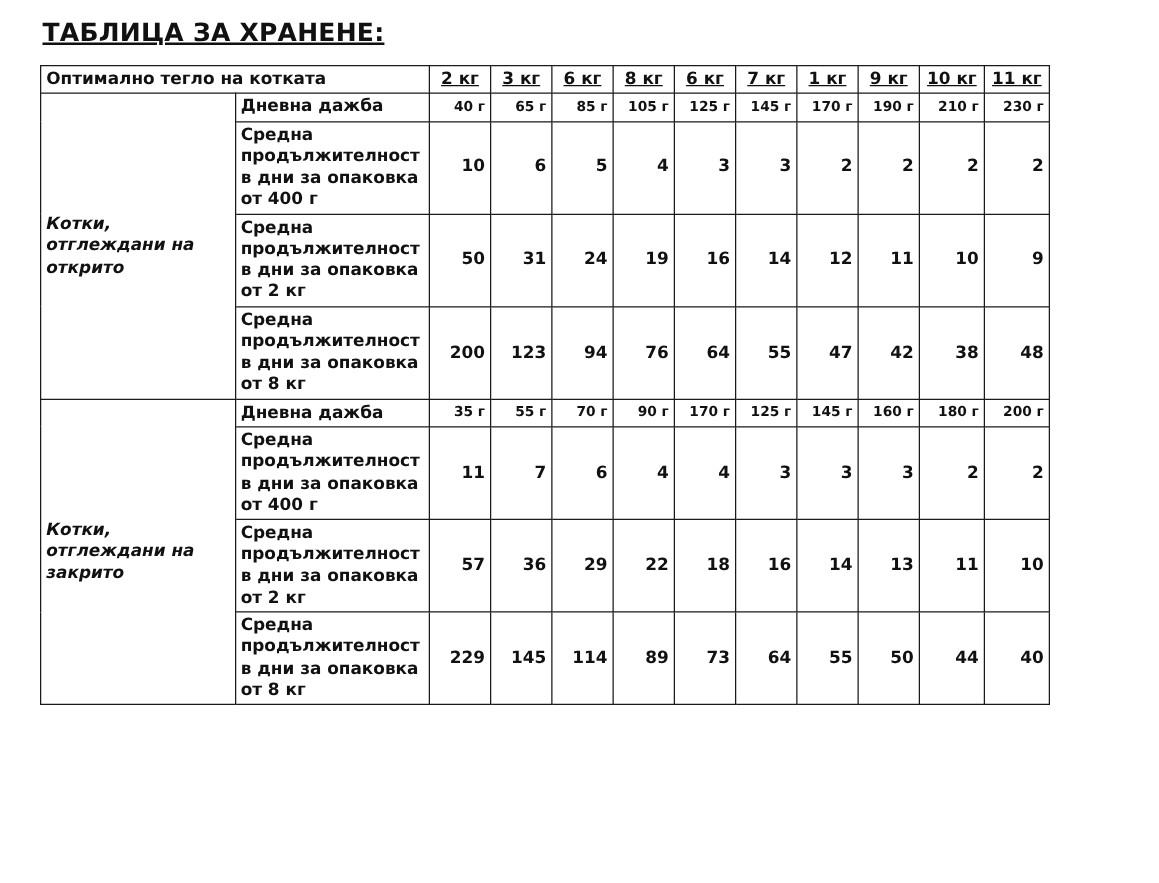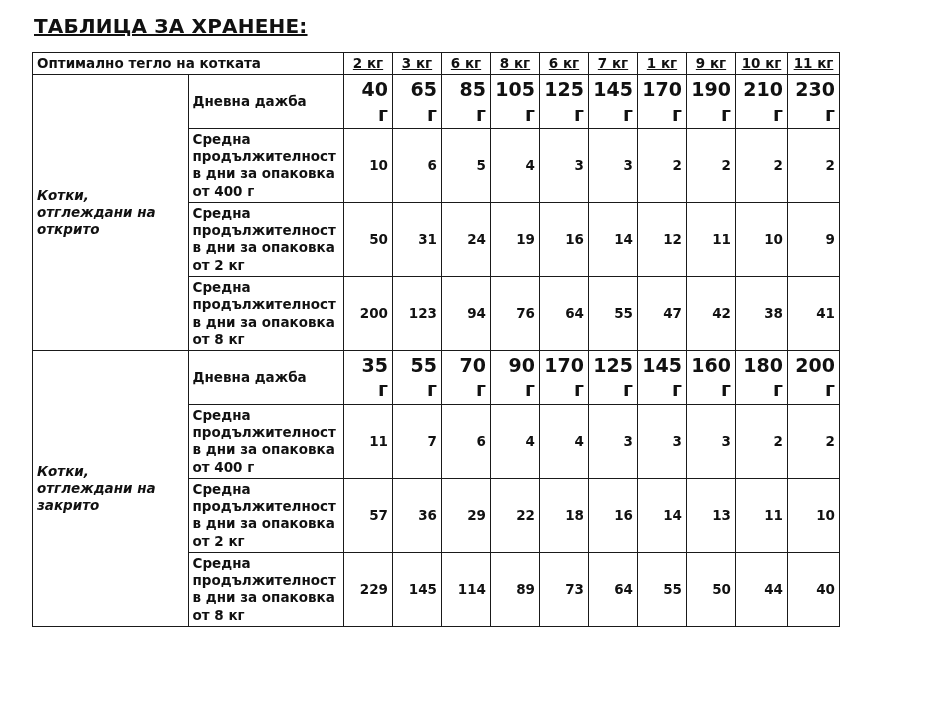--- a/index.html
+++ b/index.html
@@ -72,21 +72,21 @@
     padding-left: 6px;
     margin-top: 11px;
   }
   td.val {
     text-align: right;
     padding-right: 5px;
     font-size: 13.5px;
     font-weight: bold;
   }
   td.val.ration {
-    font-size: 19px;
+    font-size: 11px;
   }
 </style>
 </head>
 <body>
 
 <div class="page">
 
   <div class="doc-title">ТАБЛИЦА ЗА ХРАНЕНЕ:</div>
 
   <table class="feed">
@@ -151,21 +151,21 @@
         <td class="rowlabel">Средна продължителност в дни за опаковка от 8 кг</td>
         <td class="val">200</td>
         <td class="val">123</td>
         <td class="val">94</td>
         <td class="val">76</td>
         <td class="val">64</td>
         <td class="val">55</td>
         <td class="val">47</td>
         <td class="val">42</td>
         <td class="val">38</td>
-        <td class="val">41</td>
+        <td class="val">48</td>
       </tr>
 
       <tr>
         <td class="group" rowspan="4">Котки, отглеждани на закрито</td>
         <td class="rowlabel">Дневна дажба</td>
         <td class="val ration">35 г</td>
         <td class="val ration">55 г</td>
         <td class="val ration">70 г</td>
         <td class="val ration">90 г</td>
         <td class="val ration">170 г</td>

